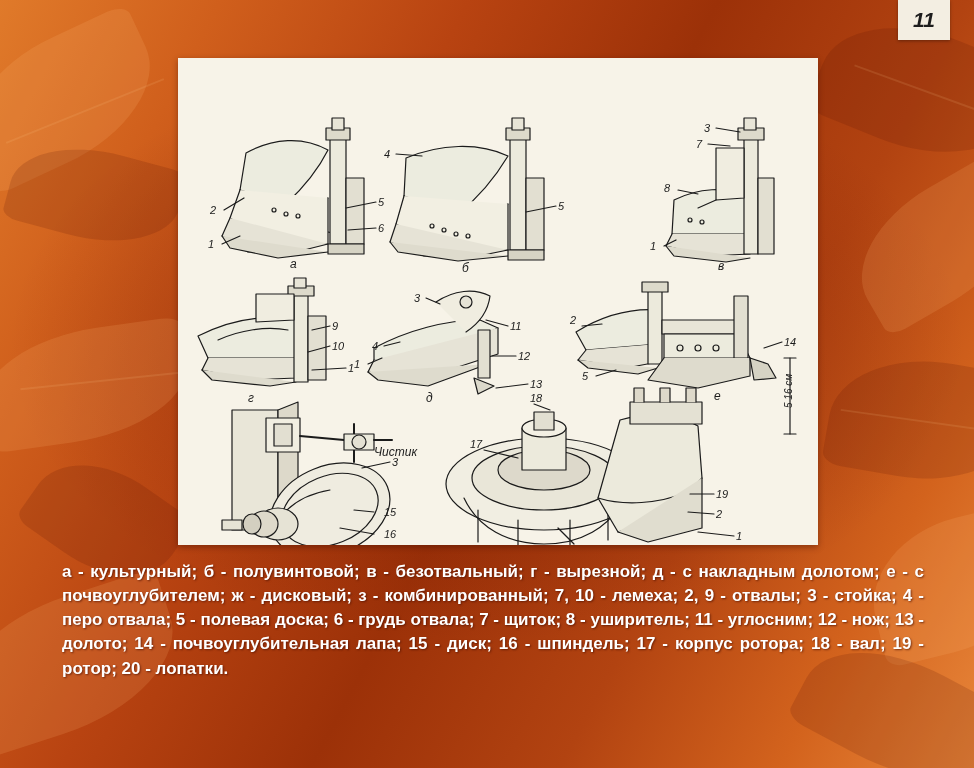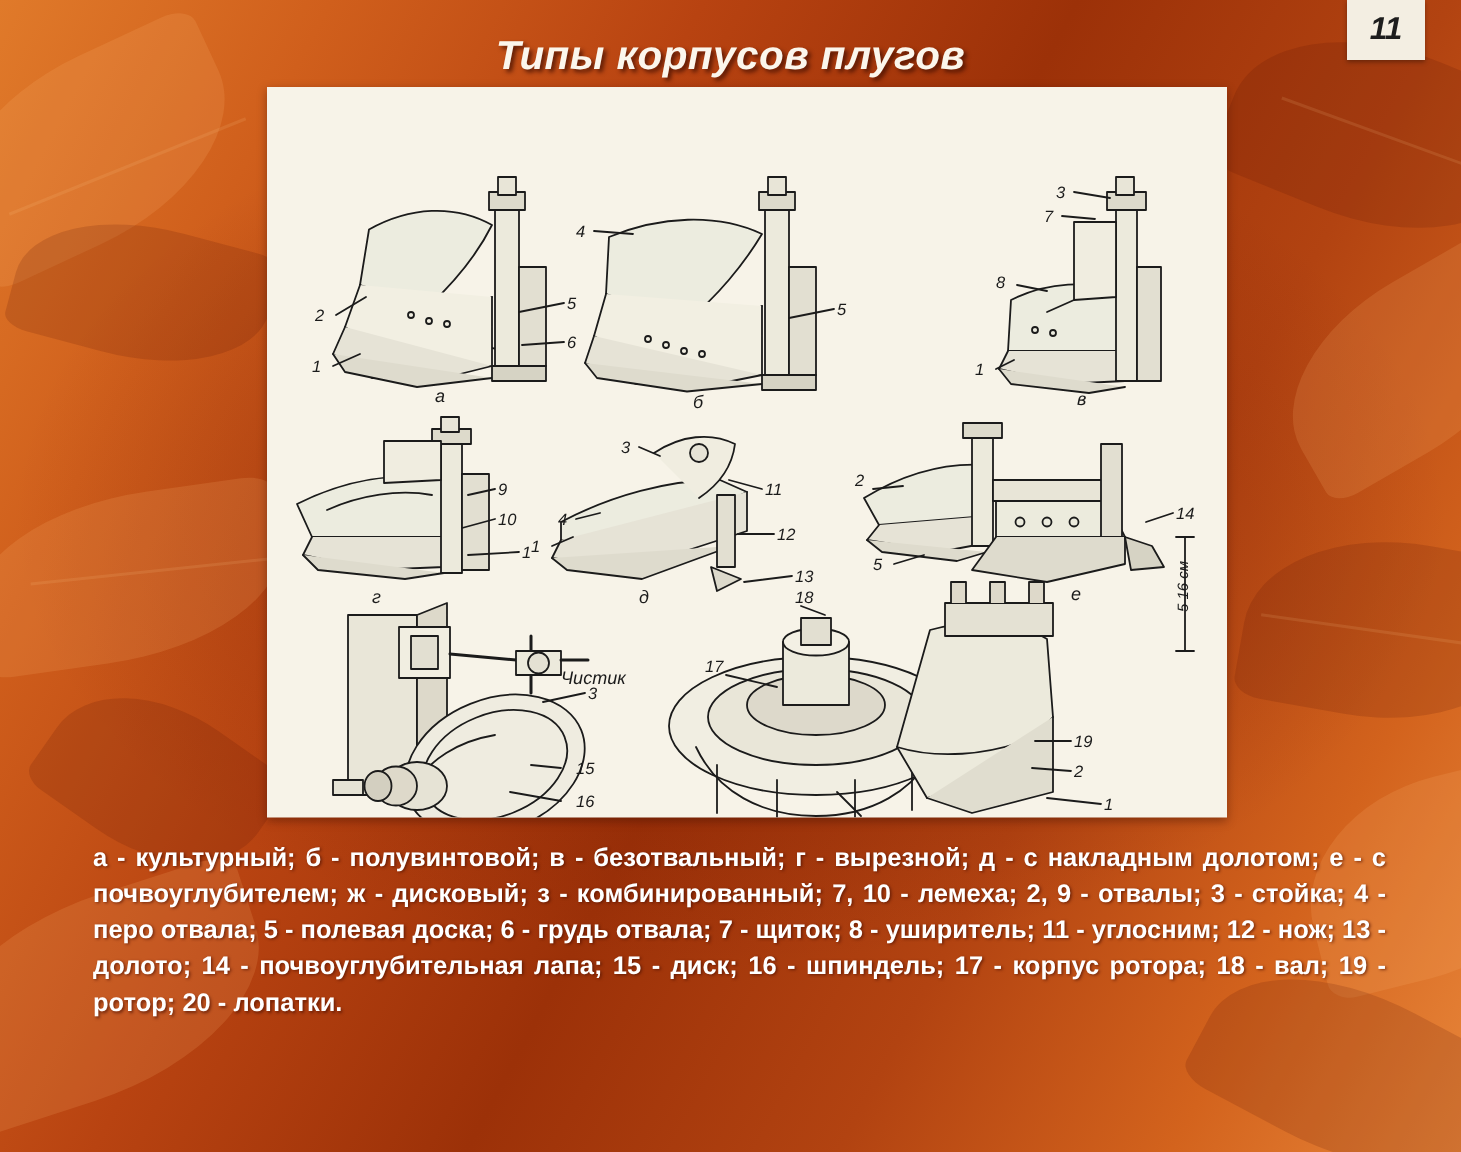--- a/index.html
+++ b/index.html
@@ -112,21 +112,20 @@
   <div class="leaf d" style="left:830px; top:360px; width:190px; height:120px; transform:rotate(10deg);"></div>
   <div class="leaf" style="left:870px; top:520px; width:170px; height:130px; transform:rotate(-14deg);"></div>
   <div class="leaf d" style="left:800px; top:660px; width:200px; height:110px; transform:rotate(28deg);"></div>
   <div class="vein" style="left:0px; top:110px; width:170px; height:2px; transform:rotate(-22deg);"></div>
   <div class="vein" style="left:20px; top:380px; width:160px; height:2px; transform:rotate(-6deg);"></div>
   <div class="vein" style="left:850px; top:90px; width:150px; height:2px; transform:rotate(20deg);"></div>
   <div class="vein" style="left:840px; top:420px; width:160px; height:2px; transform:rotate(8deg);"></div>
 
   <div id="page-badge">11</div>
 
-  <div id="title">Типы корпусов плугов</div>
 
   <div id="figure-panel">
     <svg width="640" height="487" viewBox="0 0 640 487" xmlns="http://www.w3.org/2000/svg">
       <g stroke="#1b1b1b" fill="none" stroke-width="1.2" stroke-linejoin="round" stroke-linecap="round">
 
         <g>
           <path d="M68 95 C95 80 125 78 150 92 C140 112 125 130 108 146 L62 132 Z" fill="#ececdf"></path>
           <path d="M62 132 C80 145 100 152 122 152 L150 140"></path>
           <path d="M108 146 C118 158 128 166 140 172 L170 178"></path>
           <path d="M62 132 L52 160 L92 186 L150 186 L150 140" fill="#f2efe2"></path>

